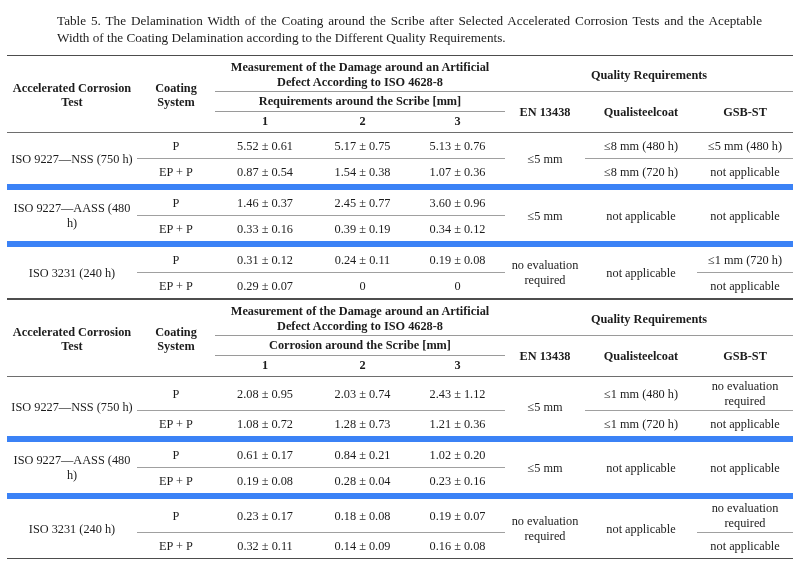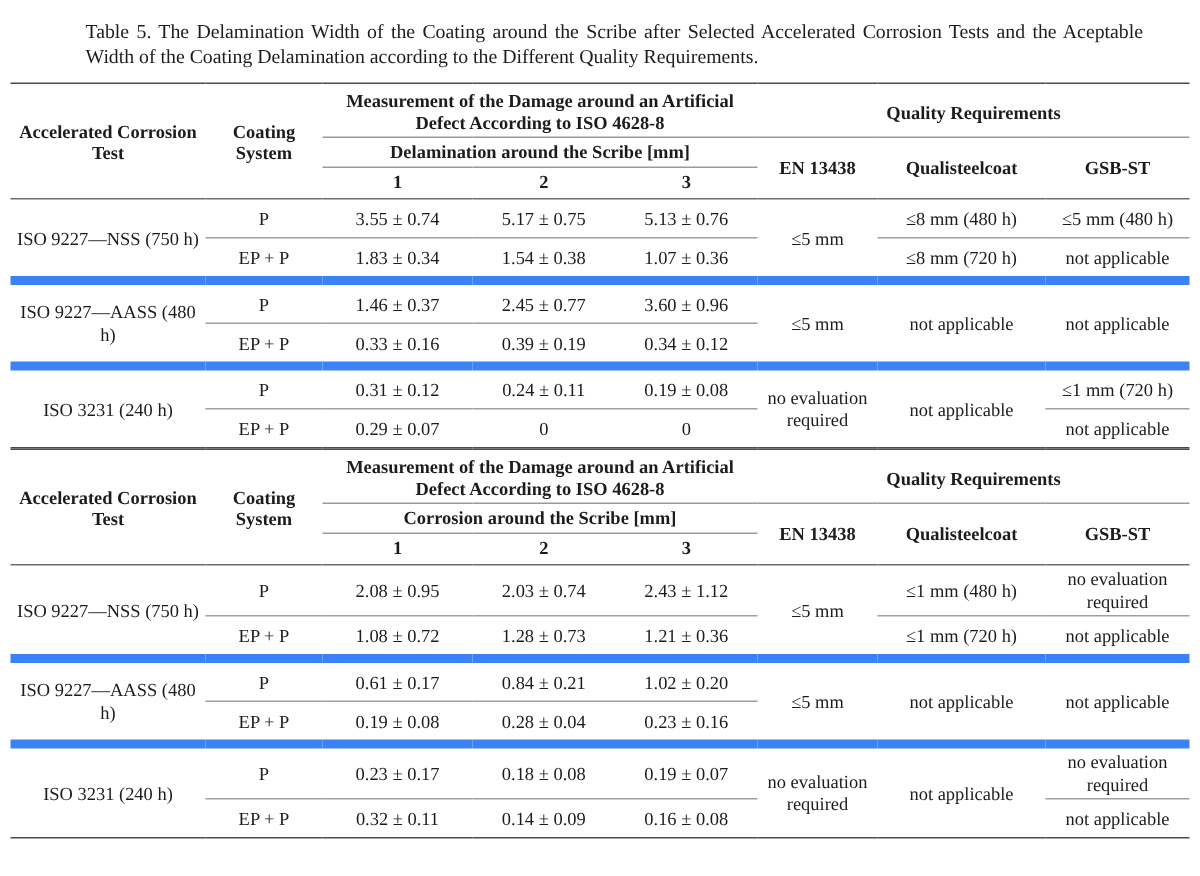--- a/index.html
+++ b/index.html
@@ -65,46 +65,46 @@
         <col style="width:96px">
     </colgroup>
     <thead>
       <tr class="hrow1">
         <th rowspan="3" class="hb">Accelerated Corrosion Test</th>
         <th rowspan="3" class="hb">Coating System</th>
         <th colspan="3" class="ib">Measurement of the Damage around an Artificial Defect According to ISO 4628-8</th>
         <th colspan="3" class="ib">Quality Requirements</th>
       </tr>
       <tr>
-        <th colspan="3" class="ib">Delamination around the Scribe [mm]</th>
+        <th colspan="3" class="ib">Requirements around the Scribe [mm]</th>
         <th rowspan="2" class="hb">EN 13438</th>
         <th rowspan="2" class="hb">Qualisteelcoat</th>
         <th rowspan="2" class="hb">GSB-ST</th>
       </tr>
       <tr class="hrow3">
         <th class="hb">1</th>
         <th class="hb">2</th>
         <th class="hb">3</th>
       </tr>
     </thead>
     <tbody>
 
       <tr>
         <td rowspan="2" class="gb">ISO 9227—NSS (750 h)</td>
         <td class="pb">P</td>
-        <td class="pb">3.55 ± 0.74</td>
+        <td class="pb">5.52 ± 0.61</td>
         <td class="pb">5.17 ± 0.75</td>
         <td class="pb">5.13 ± 0.76</td>
         <td rowspan="2" class="gb">≤5 mm</td>
         <td class="pb">≤8 mm (480 h)</td>
         <td class="pb">≤5 mm (480 h)</td>
       </tr>
       <tr>
         <td class="gb">EP + P</td>
-        <td class="gb">1.83 ± 0.34</td>
+        <td class="gb">0.87 ± 0.54</td>
         <td class="gb">1.54 ± 0.38</td>
         <td class="gb">1.07 ± 0.36</td>
         <td class="gb">≤8 mm (720 h)</td>
         <td class="gb">not applicable</td>
       </tr>
 
       <tr>
         <td rowspan="2" class="gb">ISO 9227—AASS (480 h)</td>
         <td class="pb">P</td>
         <td class="pb">1.46 ± 0.37</td>

